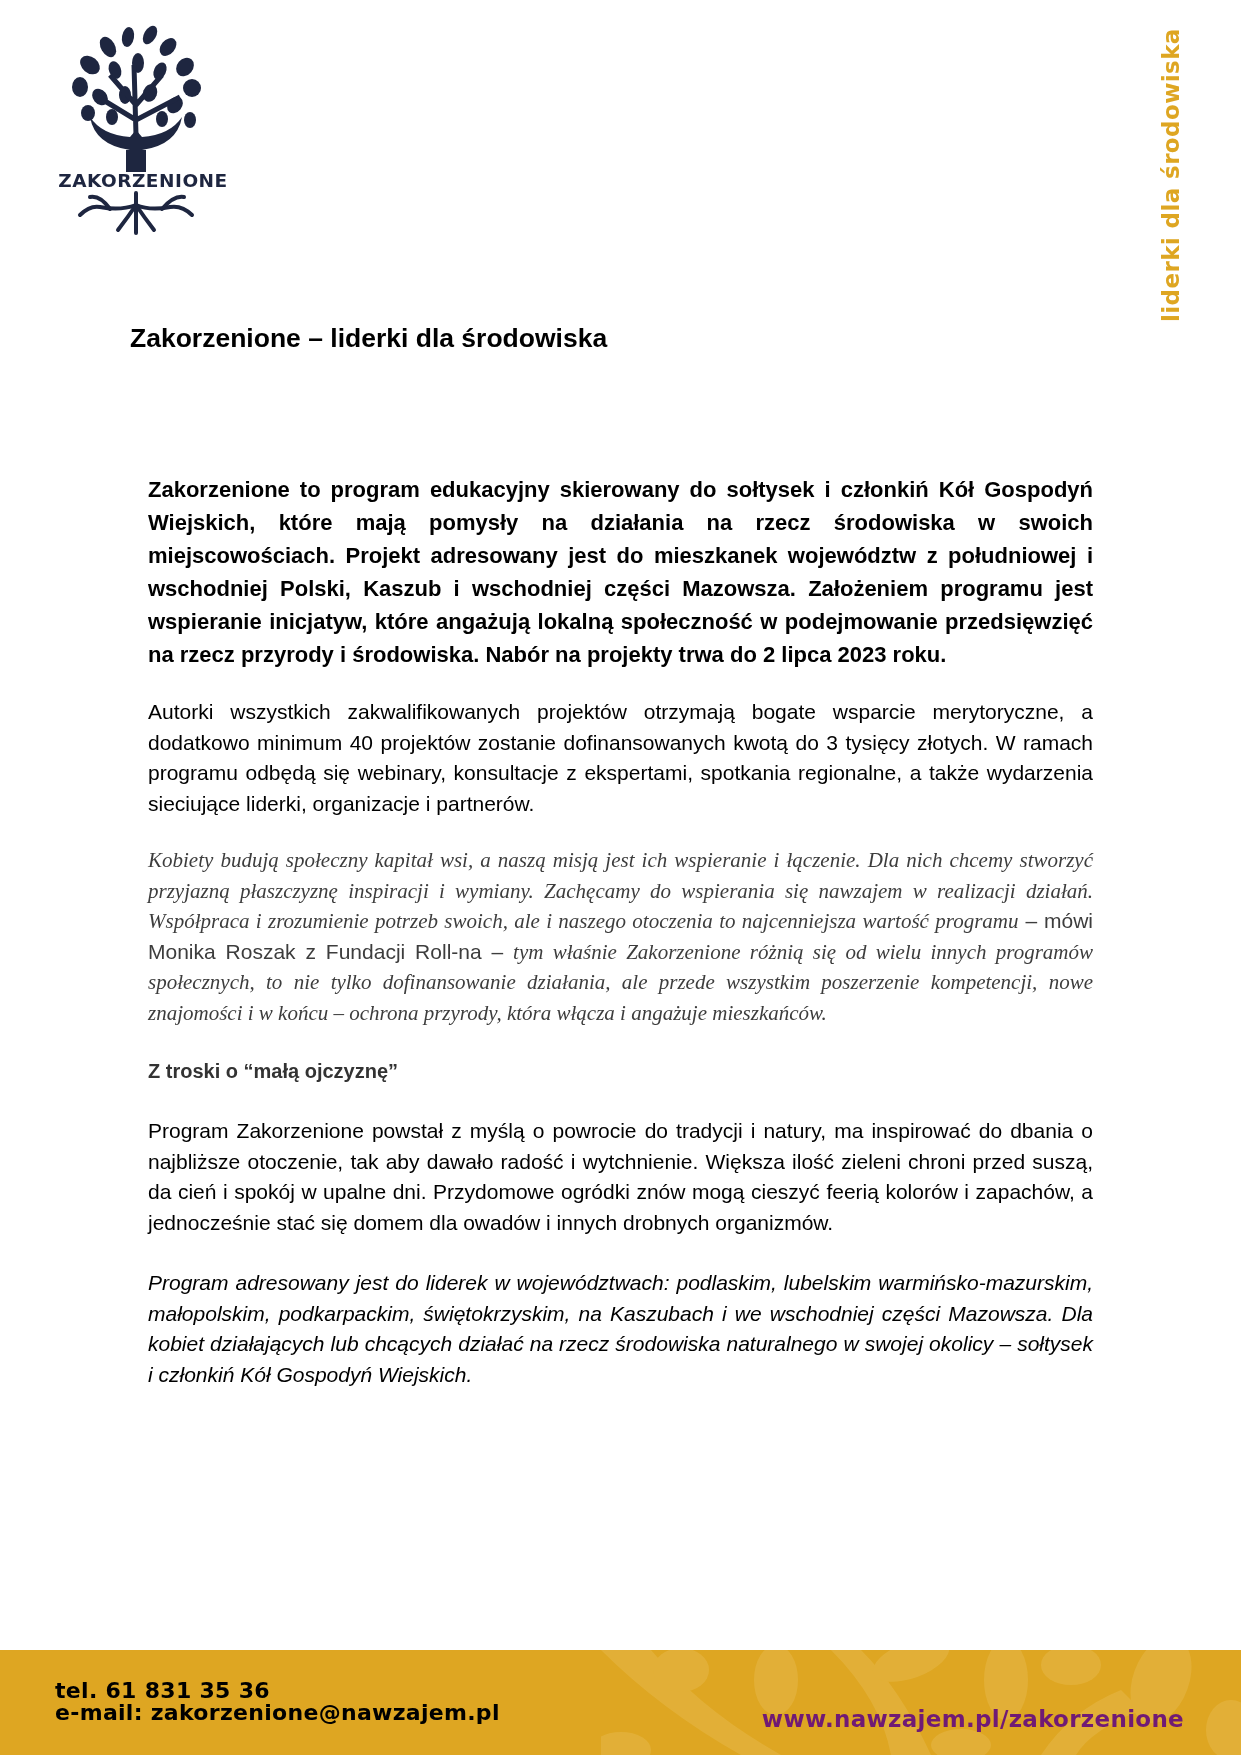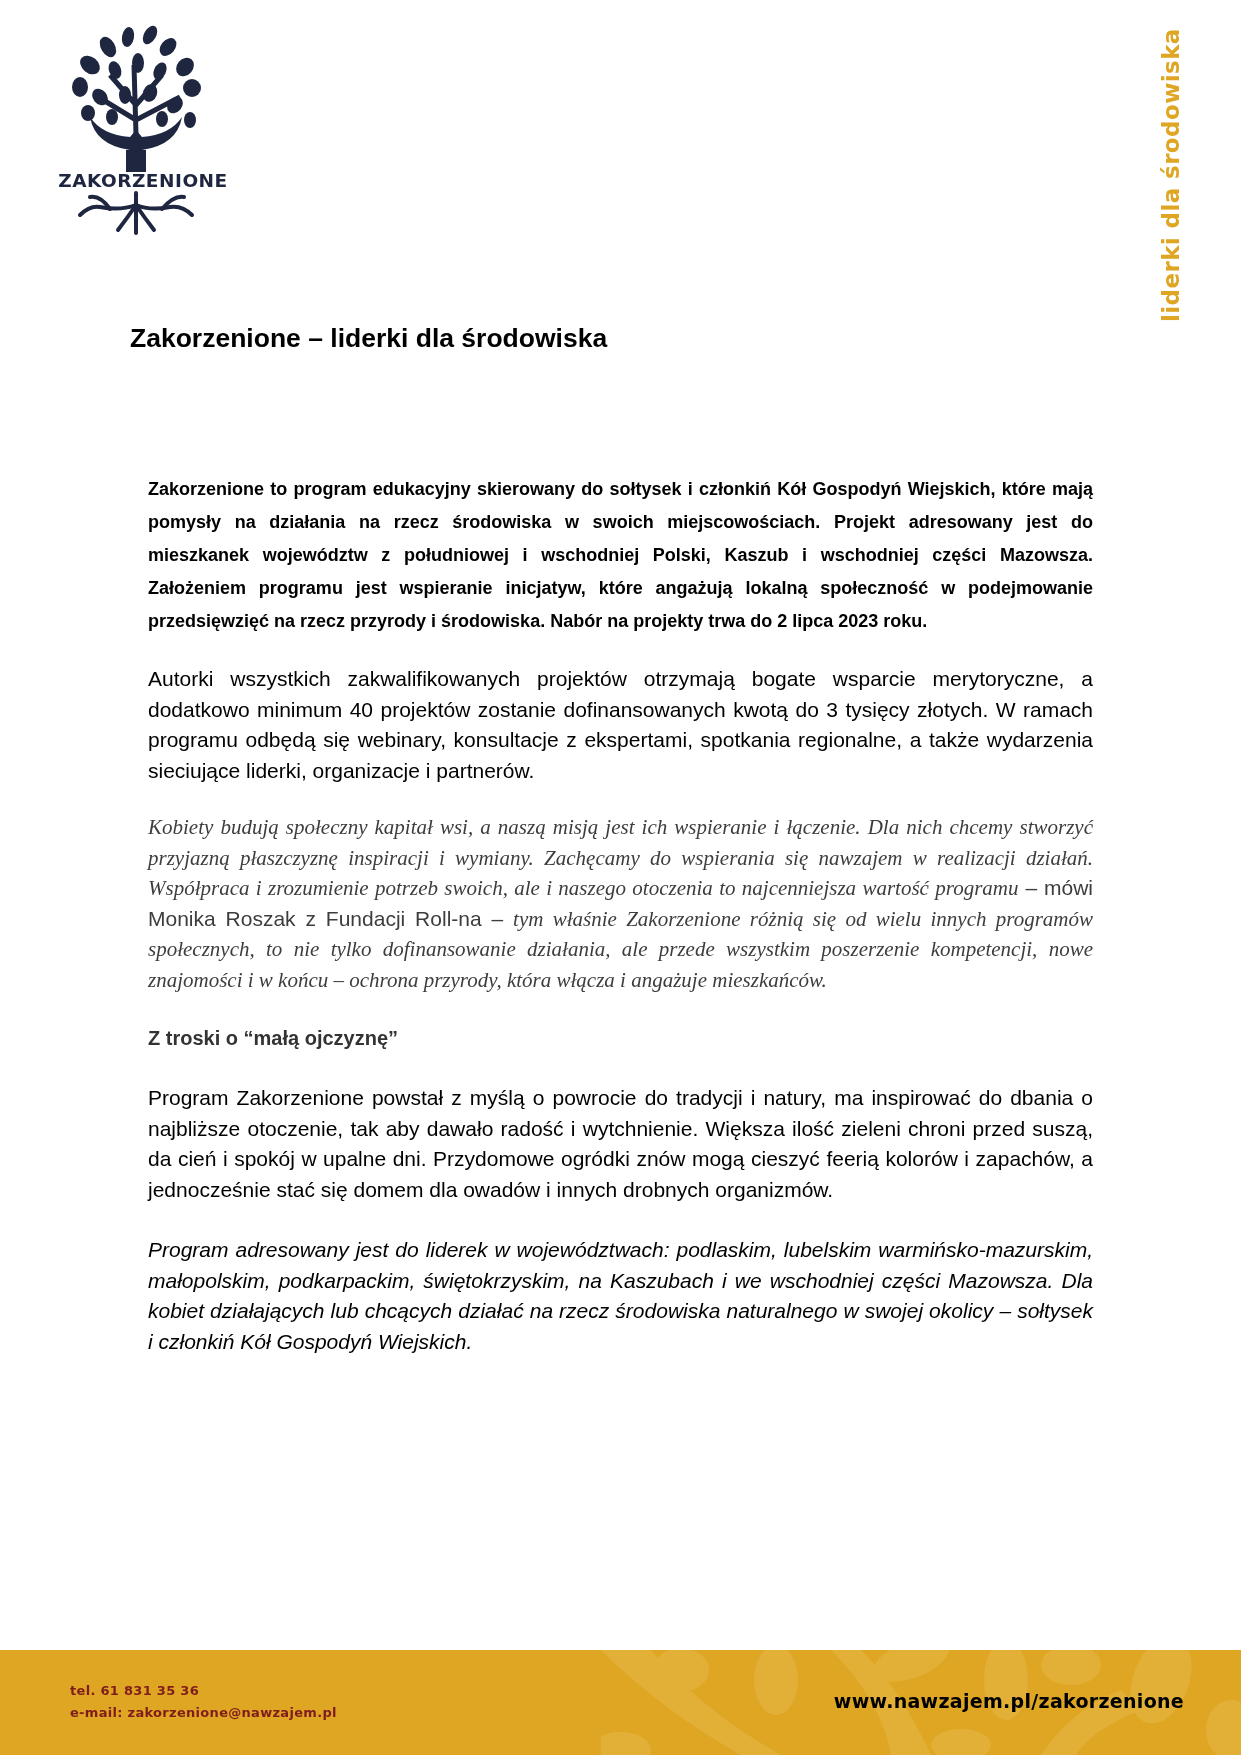--- a/index.html
+++ b/index.html
@@ -4,31 +4,31 @@
 <style>
   html, body { margin: 0; padding: 0; background: #ffffff; }
   body { width: 1241px; height: 1755px; position: relative; overflow: hidden; font-family: "Liberation Sans", sans-serif; color: #000; }
   .logo { position: absolute; left: 50px; top: 25px; width: 186px; height: 210px; }
   .logo svg { display: block; }
   .side-tag { position: absolute; left: 1152px; top: 30px; width: 40px; height: 300px; }
   .side-tag span { position: absolute; left: 0; top: 0; transform-origin: 0 0; transform: translate(6px, 292px) rotate(-90deg); white-space: nowrap; font-family: "DejaVu Sans", sans-serif; font-weight: bold; font-size: 23px; letter-spacing: 0.4px; color: #dea622; }
   .title-block { position: absolute; left: 130px; top: 319px; width: 980px; text-align: left; font-weight: bold; font-size: 26.5px; line-height: 39px; }
   .content { position: absolute; left: 148px; top: 473px; width: 945px; }
   p { margin: 0; text-align: justify; font-size: 21px; line-height: 30.5px; }
-  .lead { font-weight: bold; line-height: 33px; font-size: 18px; }
+  .lead { font-weight: bold; line-height: 33px; font-size: 22px; }
   .p2 { margin-top: 26px; }
   .quote { margin-top: 26px; color: #3d3d3d; }
   .quote .it { font-style: italic; font-family: Liberation Serif, serif; }
   .section-h { margin-top: 28px; font-weight: bold; color: #333; font-size: 20px; line-height: 30px; }
   .p4 { margin-top: 30px; }
   .p5 { margin-top: 30px; font-style: italic; }
   .footer { position: absolute; left: 0; top: 1650px; width: 1241px; height: 105px; background: #dea622; overflow: hidden; }
   .footer .deco { position: absolute; right: 0; top: 0; }
-  .footer .contact { position: absolute; left: 55px; top: 30px; color: #7f1d1d; font-family: "DejaVu Sans", sans-serif; font-weight: bold; font-size: 13px; line-height: 22px; letter-spacing: 0.3px; margin-left: 15px; }
-  .footer .www { position: absolute; right: 57px; top: 40px; color: #000000; font-family: "DejaVu Sans", sans-serif; font-weight: bold; font-size: 19px; letter-spacing: 0.3px; }
+  .footer .contact { position: absolute; left: 55px; top: 30px; color: #000000; font-family: "DejaVu Sans", sans-serif; font-weight: bold; font-size: 22px; line-height: 22px; letter-spacing: 0.3px; }
+  .footer .www { position: absolute; right: 57px; top: 56px; color: #701a75; font-family: "DejaVu Sans", sans-serif; font-weight: bold; font-size: 23px; letter-spacing: 0.3px; }
 </style>
 </head>
 <body>
 
 <div class="logo">
   <svg width="186" height="210" viewBox="0 0 186 210">
     <g fill="#1e2640">
 
       <ellipse cx="58" cy="22" rx="7" ry="11" transform="rotate(-30 58 22)"></ellipse>
       <ellipse cx="78" cy="12" rx="6" ry="10" transform="rotate(10 78 12)"></ellipse>

